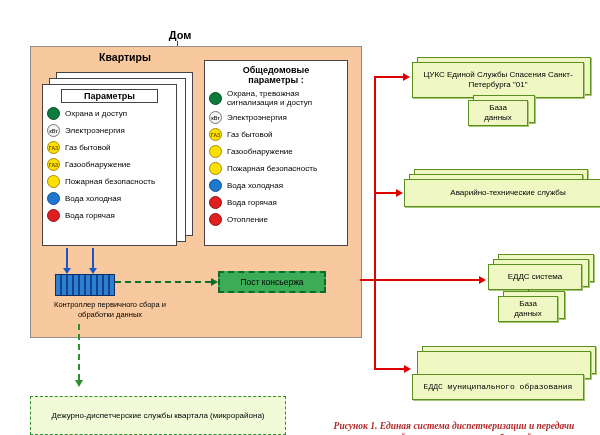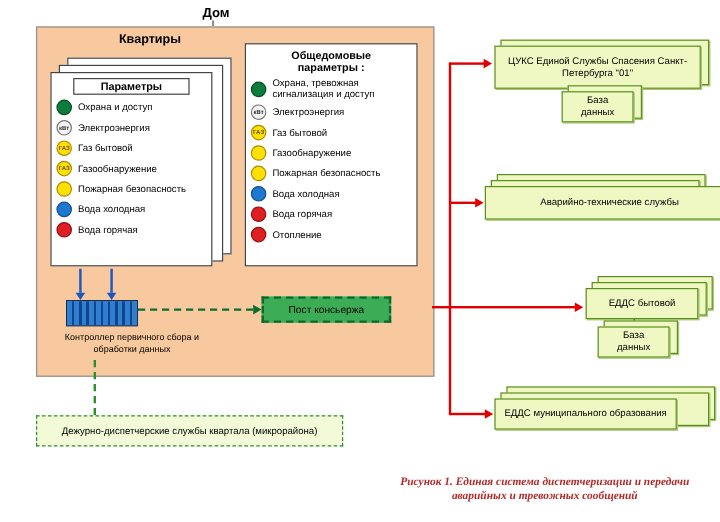--- a/index.html
+++ b/index.html
@@ -1,18 +1,18 @@
 <!DOCTYPE html>
 <html><head>
 <meta charset="utf-8">
 <style>
   html,body{margin:0;padding:0;background:#fff;}
   #canvas{position:relative;width:600px;height:435px;background:#fff;overflow:hidden;
           font-family:"Liberation Sans",sans-serif;color:#000;}
-  .abs{position:absolute;}
+  .abs{position:absolute;margin-top:24px;}
   
   .house{background:#F8C89E;border:1px solid #8f8f8f;}
   .big-label{font-weight:bold;font-size:11px;text-align:center;}
   .sub-label{font-weight:bold;font-size:10.5px;text-align:center;}
   
   .white-layer{background:#fff;border:1px solid #444;}
   .panel{background:#fff;border:1px solid #444;box-sizing:border-box;padding:3px 4px;}
   .panel-title{font-weight:bold;font-size:9px;text-align:center;border:1px solid #444;
                width:76%;margin:1px auto 3px auto;padding:1px 0;background:#fff;}
   .common-title{font-weight:bold;font-size:9px;text-align:center;width:100px;margin:1px auto 3px auto;}
@@ -176,30 +176,30 @@
   <div class="abs green-front" style="left:468px;top:76px;width:60px;height:26px;">
     <span class="db-text">База данных</span>
   </div>
 
   <div class="abs green-layer" style="left:414px;top:145px;width:172px;height:28px;"></div>
   <div class="abs green-layer" style="left:409px;top:150px;width:172px;height:28px;"></div>
   <div class="abs green-front" style="left:404px;top:155px;width:208px;height:28px;">Аварийно-технические службы</div>
 
   <div class="abs green-layer" style="left:498px;top:230px;width:94px;height:26px;"></div>
   <div class="abs green-layer" style="left:493px;top:235px;width:94px;height:26px;"></div>
-  <div class="abs green-front" style="left:488px;top:240px;width:94px;height:26px;">ЕДДС бытовой</div>
+  <div class="abs green-front" style="left:488px;top:240px;width:94px;height:26px;">ЕДДС система</div>
   <div class="abs conn" style="left:528px;top:266px;width:1px;height:6px;"></div>
   <div class="abs green-layer" style="left:503px;top:267px;width:60px;height:26px;"></div>
   <div class="abs green-front" style="left:498px;top:272px;width:60px;height:26px;">
     <span class="db-text">База данных</span>
   </div>
 
   <div class="abs green-layer" style="left:422px;top:322px;width:172px;height:26px;"></div>
   <div class="abs green-layer" style="left:417px;top:327px;width:172px;height:26px;"></div>
-  <div class="abs green-front" style="left:412px;top:332px;width:152px;height:26px;">ЕДДС муниципального образования</div>
-
-  <div class="abs duty" style="left:30px;top:346px;width:256px;height:26px;">Дежурно-диспетчерские службы квартала (микрорайона)</div>
+  <div class="abs green-front" style="left:412px;top:350px;width:172px;height:26px;font-family:Liberation Mono, monospace;">ЕДДС муниципального образования</div>
+
+  <div class="abs duty" style="left:30px;top:372px;width:256px;height:39px;">Дежурно-диспетчерские службы квартала (микрорайона)</div>
 
   <div class="abs caption" style="left:318px;top:396px;width:272px;">
     <span>Рисунок 1.</span><span> Единая система диспетчеризации и передачи аварийных и тревожных сообщений</span>
   </div>
 
 </div>
 
 </body></html>

